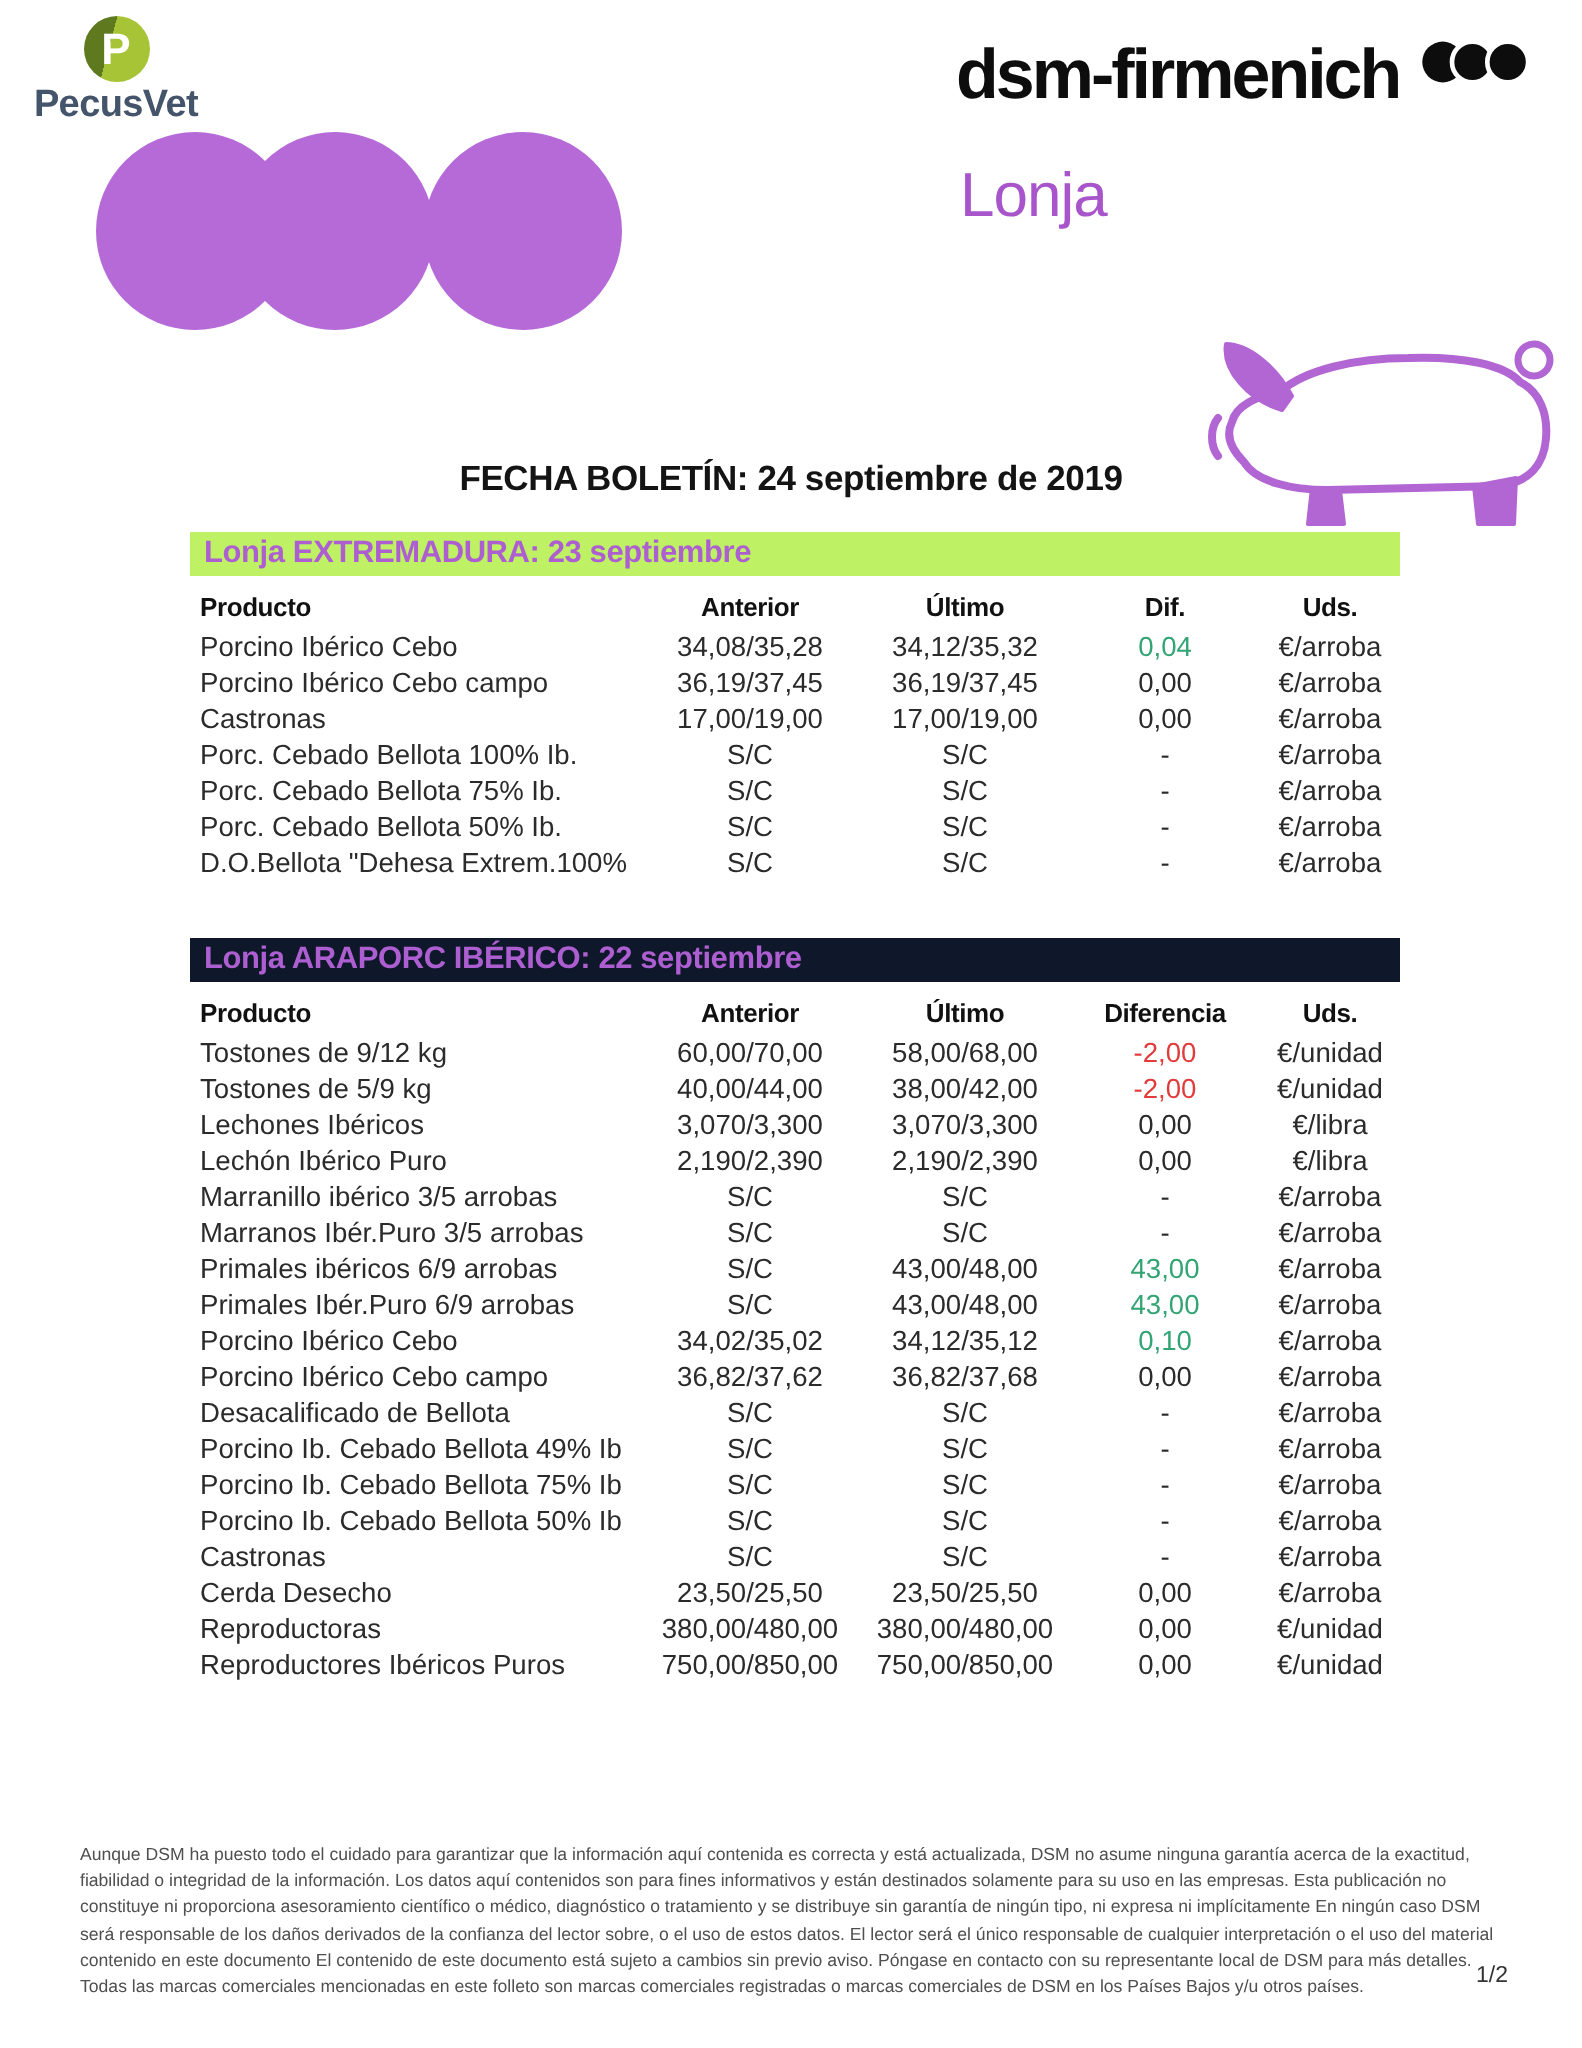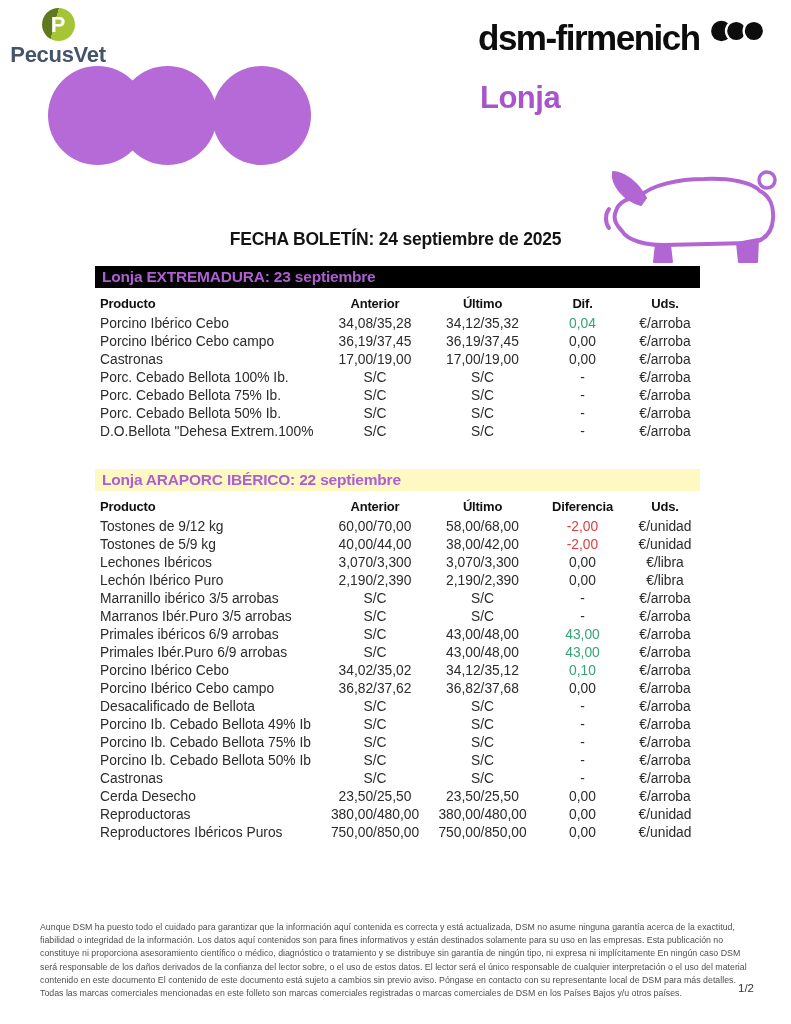--- a/index.html
+++ b/index.html
@@ -8,30 +8,30 @@
     background:#ffffff; overflow:hidden;
     font-family:"Liberation Sans", sans-serif; color:#222;
   }
   
   .pecusvet { position:absolute; left:10px; top:8px; width:96px; text-align:center; }
   .pv-icon {
     width:33px; height:33px; border-radius:50%; margin:0 auto;
     background:linear-gradient(105deg,#5f7a1e 0 40%, #a6c436 40% 100%);
     color:#fff; font-weight:bold; font-size:22px; line-height:33px; text-align:center;
   }
-  .pv-text { color:#44546a; font-weight:bold; font-size:22px; margin-top:1px; letter-spacing:-0.3px; }
+  .pv-text { color:#44546a; font-weight:bold; font-size:19px; margin-top:1px; letter-spacing:-0.3px; }
 
   .circle { position:absolute; width:99px; height:99px; border-radius:50%; top:66px; }
   .c1 { left:48px; } .c2 { left:118px; } .c3 { left:212px; }
 
   .dsm { position:absolute; left:478px; top:18px; display:flex; align-items:flex-start; gap:9px; }
   .dsm-word { font-weight:700; font-size:35px; letter-spacing:-1.5px; color:#0d0d0d; }
   .dsm-dots { width:60px; height:26px; }
 
-  .title1 { position:absolute; left:480px; top:80px;  font-size:31px; font-weight:700; letter-spacing:-0.5px; }
+  .title1 { position:absolute; left:480px; top:80px;  font-size:31px; font-weight:400; letter-spacing:-0.5px; }
   .title2 { position:absolute; left:480px; top:117px; font-size:31px; font-weight:800; letter-spacing:-0.5px; }
 
   .pig-stamp { position:absolute; left:600px; top:165px; width:190px; height:100px; }
   .pig-stamp svg { position:absolute; left:0; top:0; }
   .stamp-text {
     position:absolute; left:44px; top:24px; width:112px; text-align:center;
     font-size:16.5px; color:#1d1d1d; line-height:1.55; font-weight:500;
   }
 
   .fecha {
@@ -98,24 +98,24 @@
         <circle cx="167" cy="15" r="8" stroke-width="3.5"></circle>
       </g>
       <g fill="#b266d4" stroke="#b266d4" stroke-width="2" stroke-linejoin="round">
         <path d="M46,33 C38,18 24,7 13,7 C11,20 24,35 41,40 Z"></path>
         <path d="M56,79 L54,97 L72,97 L70,80 Z"></path>
         <path d="M137,78 L139,97 L157,97 L158,74 Z"></path>
       </g>
     </svg>
   </div>
 
-  <div class="fecha">FECHA BOLETÍN: 24 septiembre de 2025</div>
+  <div class="fecha">FECHA BOLETÍN: 24 septiembre de 2019</div>
 
   <section class="lonja-section sec-0">
-    <div class="bar" style="background: #000000; color: rgb(173, 95, 210);">Lonja EXTREMADURA: 23 septiembre</div>
+    <div class="bar" style="background: #bef264; color: rgb(173, 95, 210);">Lonja EXTREMADURA: 23 septiembre</div>
     <div class="grid">
         <div class="cell head producto">Producto</div>
         <div class="cell head">Anterior</div>
         <div class="cell head">Último</div>
         <div class="cell head">Dif.</div>
         <div class="cell head">Uds.</div>
         <div class="cell producto">Porcino Ibérico Cebo</div>
         <div class="cell">34,08/35,28</div>
         <div class="cell">34,12/35,32</div>
         <div class="cell" style="color: rgb(51, 164, 116);">0,04</div>
@@ -147,21 +147,21 @@
         <div class="cell">€/arroba</div>
         <div class="cell producto">D.O.Bellota "Dehesa Extrem.100%</div>
         <div class="cell">S/C</div>
         <div class="cell">S/C</div>
         <div class="cell">-</div>
         <div class="cell">€/arroba</div>
       </div>
   </section>
 
   <section class="lonja-section sec-1">
-    <div class="bar" style="background: #fef9c3; color: rgb(173, 95, 210);">Lonja ARAPORC IBÉRICO: 22 septiembre</div>
+    <div class="bar" style="background: #0f172a; color: rgb(173, 95, 210);">Lonja ARAPORC IBÉRICO: 22 septiembre</div>
     <div class="grid">
         <div class="cell head producto">Producto</div>
         <div class="cell head">Anterior</div>
         <div class="cell head">Último</div>
         <div class="cell head">Diferencia</div>
         <div class="cell head">Uds.</div>
         <div class="cell producto">Tostones de 9/12 kg</div>
         <div class="cell">60,00/70,00</div>
         <div class="cell">58,00/68,00</div>
         <div class="cell" style="color: rgb(226, 59, 59);">-2,00</div>

